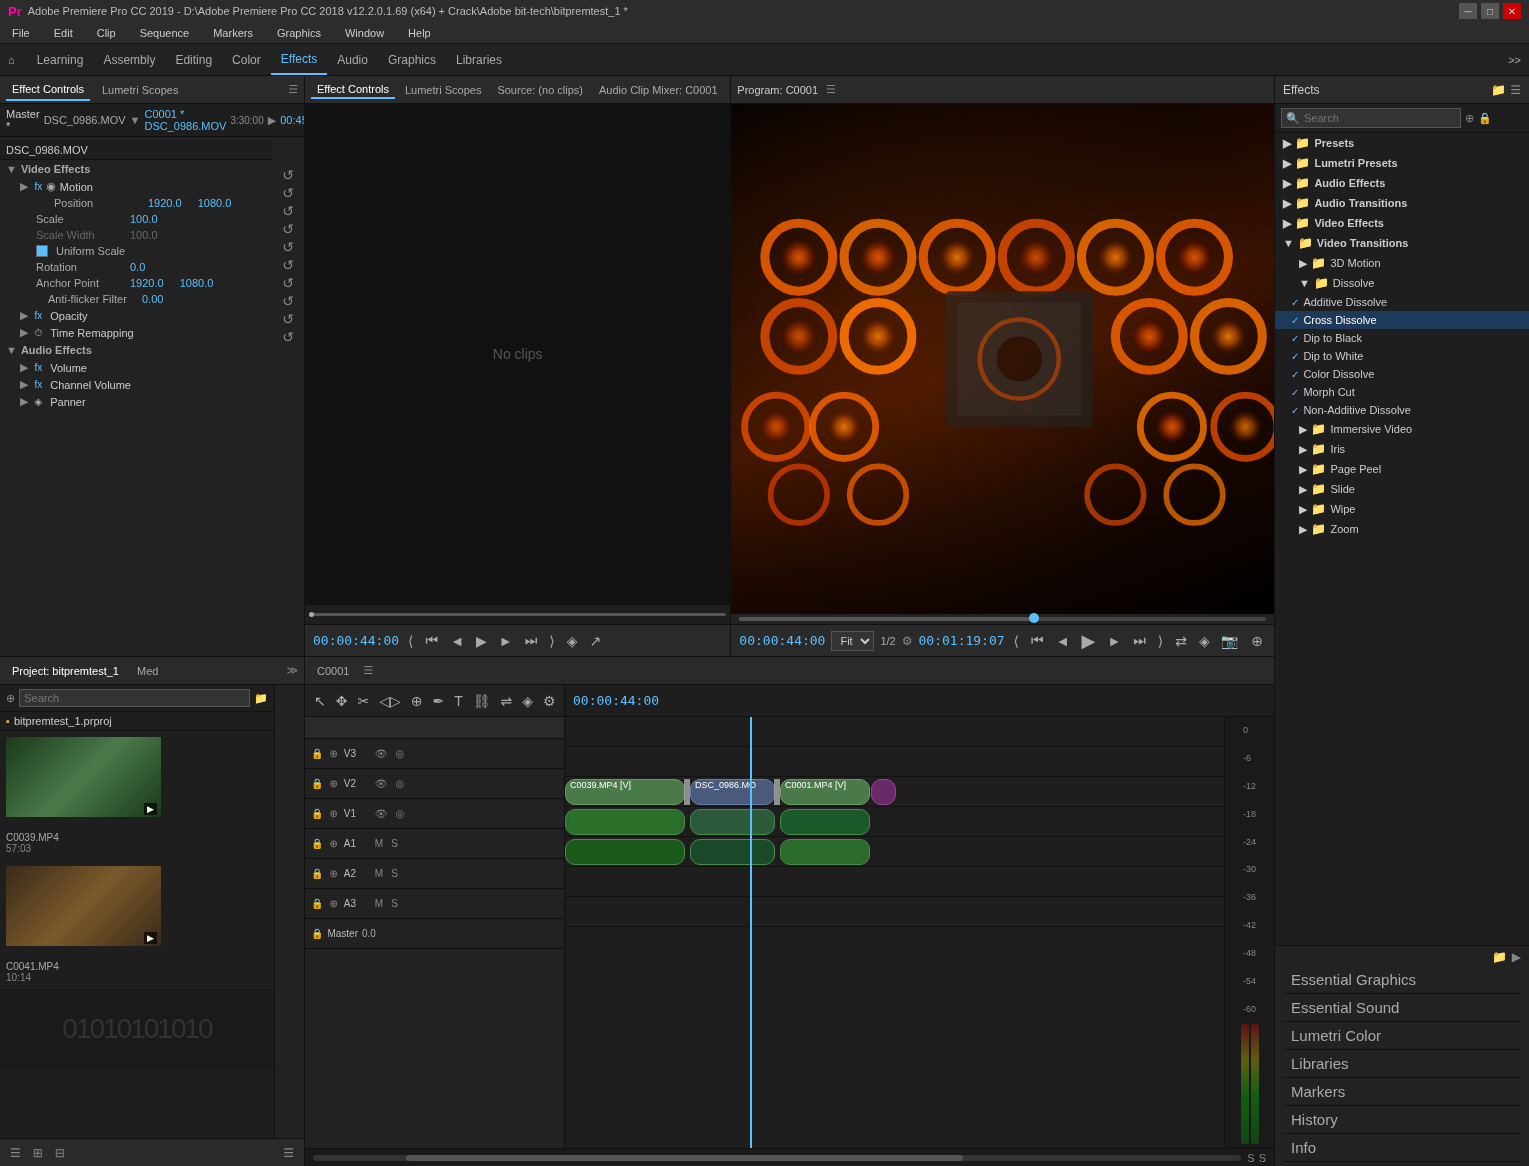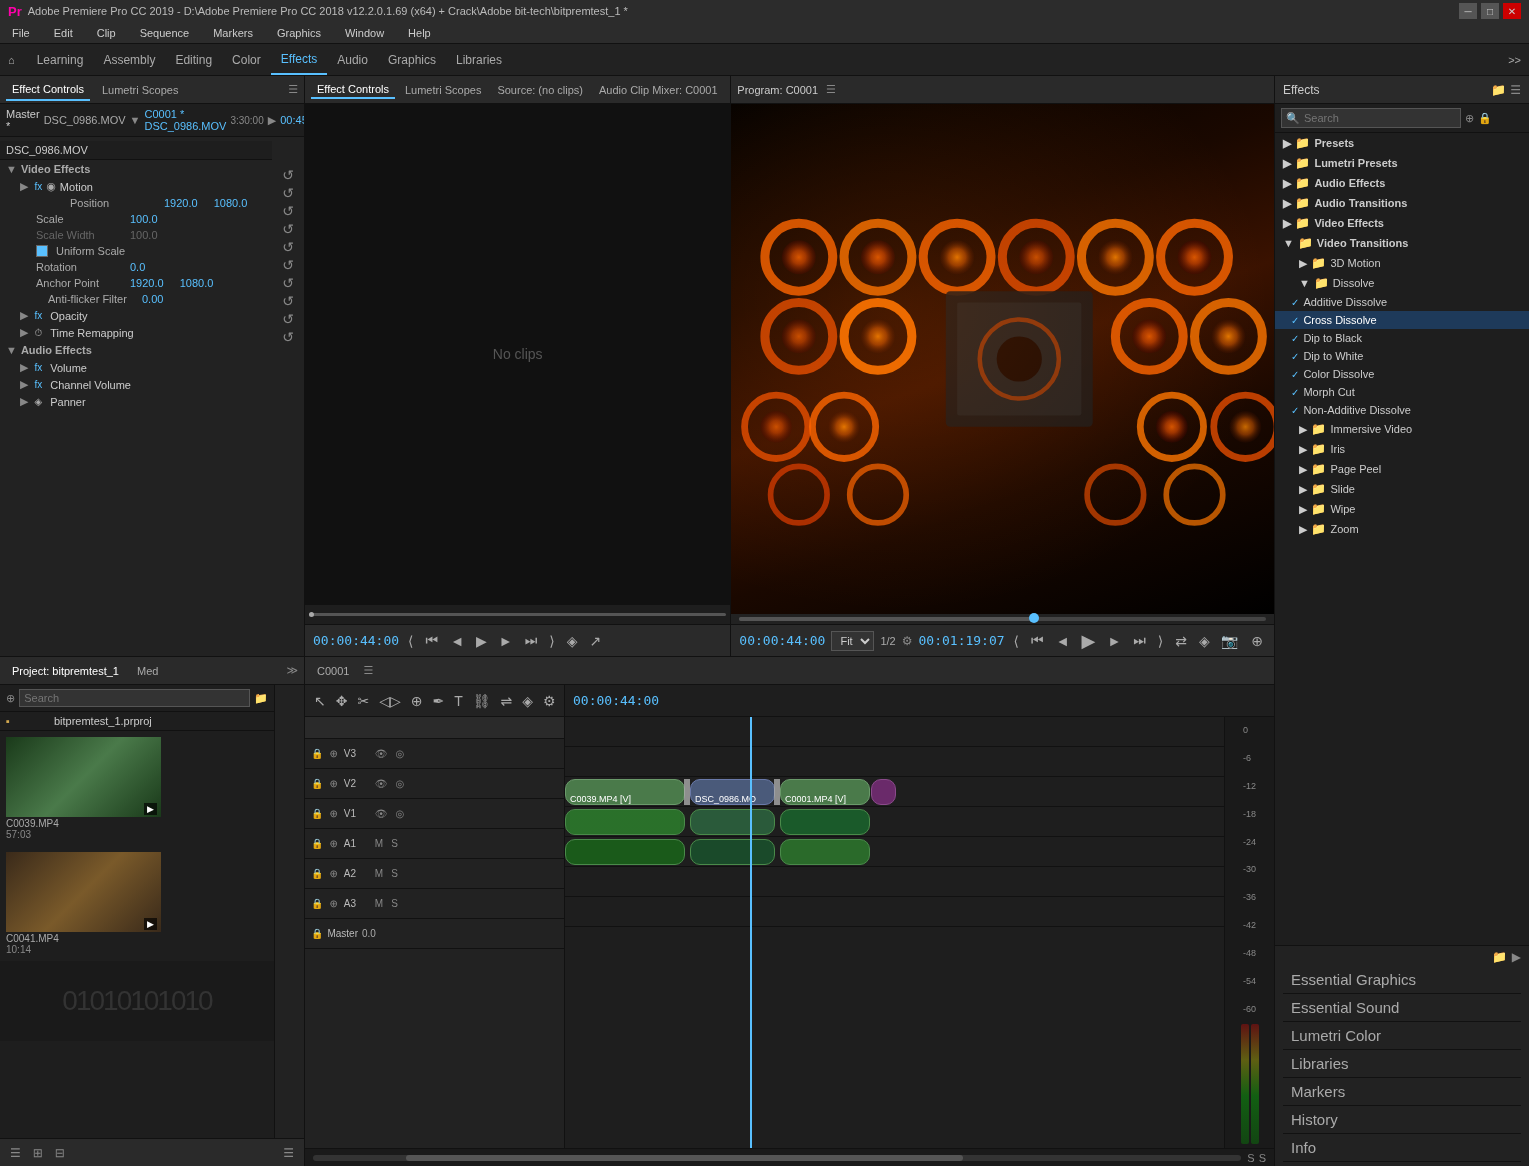--- a/index.html
+++ b/index.html
@@ -56,21 +56,21 @@
     #project-panel { flex: 1; background: #1e1e1e; border-top: 1px solid #111; display: flex; flex-direction: column; }
     #project-panel-tabs { display: flex; align-items: center; background: #2a2a2a; border-bottom: 1px solid #111; height: 28px; padding: 0 6px; gap: 6px; }
     #project-panel-tabs .panel-tab { font-size: 11px; color: #aaa; cursor: pointer; padding: 4px 6px; }
     #project-panel-tabs .panel-tab.active { color: #fff; }
     #project-media { display: flex; flex: 1; overflow: hidden; }
     #media-list { flex: 1; overflow-y: auto; }
     #media-sidebar { width: 30px; background: #222; border-left: 1px solid #111; }
 
     .media-thumbnail { padding: 6px; cursor: pointer; }
     .media-thumb-img { width: 155px; height: 80px; background: #333; position: relative; overflow: hidden; }
-    .media-name { font-size: 10px; color: #aaa; margin-top: 1px; }
+    .media-name { font-size: 10px; color: #aaa; margin-top: 15px; }
     .media-duration { font-size: 10px; color: #888; }
 
     #project-tools { display: flex; align-items: center; background: #2a2a2a; border-top: 1px solid #111; height: 28px; padding: 0 6px; gap: 4px; }
     .tool-btn { color: #888; cursor: pointer; font-size: 12px; padding: 2px 4px; }
 
     
     #center-panel { flex: 1; display: flex; flex-direction: column; }
 
     
     #monitors { display: flex; height: 580px; }
@@ -102,21 +102,21 @@
     .track-header { height: 30px; display: flex; align-items: center; padding: 0 6px; gap: 4px; border-bottom: 1px solid #111; font-size: 10px; color: #aaa; }
     .track-header .track-name { min-width: 25px; color: #bbb; }
     .track-header .track-btn { color: #888; cursor: pointer; font-size: 10px; padding: 1px 2px; }
     .track-header .track-lock { color: #888; cursor: pointer; }
 
     #timeline-ruler { height: 22px; background: #2a2a2a; border-bottom: 1px solid #111; position: relative; overflow: hidden; }
     #timeline-ruler-marks { display: flex; height: 100%; align-items: flex-end; padding-bottom: 2px; }
     .ruler-mark { color: #777; font-size: 9px; border-left: 1px solid #444; padding-left: 3px; flex: 1; white-space: nowrap; overflow: hidden; }
 
     .track-row { height: 30px; border-bottom: 1px solid #111; position: relative; }
-    .track-clip { position: absolute; height: 26px; top: 2px; border-radius: 10px; display: flex; align-items: flex-end; padding: 0 4px; font-size: 9px; color: #fff; overflow: hidden; white-space: nowrap; cursor: pointer; }
+    .track-clip { position: absolute; height: 26px; top: 2px; border-radius: 10px; display: flex; align-items: flex-start; padding: 0 4px; font-size: 9px; color: #fff; overflow: hidden; white-space: nowrap; cursor: pointer; }
     .track-clip.video { background: #4a7a4a; border: 1px solid #6a9a6a; }
     .track-clip.video2 { background: #4a5a7a; border: 1px solid #6a7aaa; }
     .track-clip.audio { background: #2a6a2a; border: 1px solid #4a8a4a; }
     .track-clip.purple { background: #6a2a6a; border: 1px solid #8a4a8a; }
 
     
     #right-panel { width: 255px; background: #1e1e1e; border-left: 1px solid #111; display: flex; flex-direction: column; }
     #effects-header { display: flex; align-items: center; justify-content: space-between; background: #2a2a2a; height: 28px; padding: 0 8px; border-bottom: 1px solid #111; }
     #effects-search { background: #333; border: 1px solid #555; color: #ccc; font-size: 11px; padding: 3px 6px 3px 22px; width: 180px; }
     #effects-search-wrap { position: relative; display: flex; align-items: center; }
@@ -223,21 +223,21 @@
             <span>Video Effects</span>
           </div>
 
           <div class="fx-item">
             <span class="fx-expand">▶</span>
             <span style="color:#59c0ff;font-size:10px;">fx</span>
             <span class="fx-toggle">◉</span>
             <span style="color:#ccc;">Motion</span>
           </div>
 
-          <div class="fx-item" style="padding-left:38px;margin-left:32px;">
+          <div class="fx-item" style="padding-left:54px;">
             <span style="color:#aaa;min-width:90px;">Position</span>
             <span class="fx-value">1920.0</span>
             <span style="margin:0 4px;color:#888;"> </span>
             <span class="fx-value">1080.0</span>
           </div>
 
           <div class="fx-item" style="padding-left:36px;">
             <span style="color:#aaa;min-width:90px;">Scale</span>
             <span class="fx-value">100.0</span>
           </div>
@@ -331,21 +331,21 @@
         <div id="media-list">
 
           <div style="padding:4px 6px;background:#1e1e1e;border-bottom:1px solid #111;display:flex;align-items:center;gap:4px;">
             <span style="color:#888;">⊕</span>
             <input type="text" placeholder="Search" style="background: rgb(51, 51, 51); border: 1px solid rgb(85, 85, 85); color: rgb(204, 204, 204); font-size: 11px; padding: 2px 4px; flex: 1 1 0%;">
             <span style="color:#888;cursor:pointer;">📁</span>
           </div>
 
           <div style="padding:3px 6px;display:flex;align-items:center;gap:4px;background:#1e1e1e;border-bottom:1px solid #111;">
             <span style="color:#d4aa50;font-size:11px;">▪</span>
-            <span style="color:#ccc;font-size:11px;margin-left:40px;">bitpremtest_1.prproj</span>
+            <span style="color:#ccc;font-size:11px;">bitpremtest_1.prproj</span>
           </div>
 
           <div class="media-thumbnail">
             <div class="media-thumb-img" style="background: linear-gradient(135deg, #1a3a1a, #4a7a4a, #1a3a1a);">
               <div style="position:absolute;bottom:2px;right:4px;background:#000a;color:#fff;font-size:9px;padding:1px 3px;">▶</div>
             </div>
             <div class="media-name">C0039.MP4</div>
             <div class="media-duration">57:03</div>
           </div>
 

